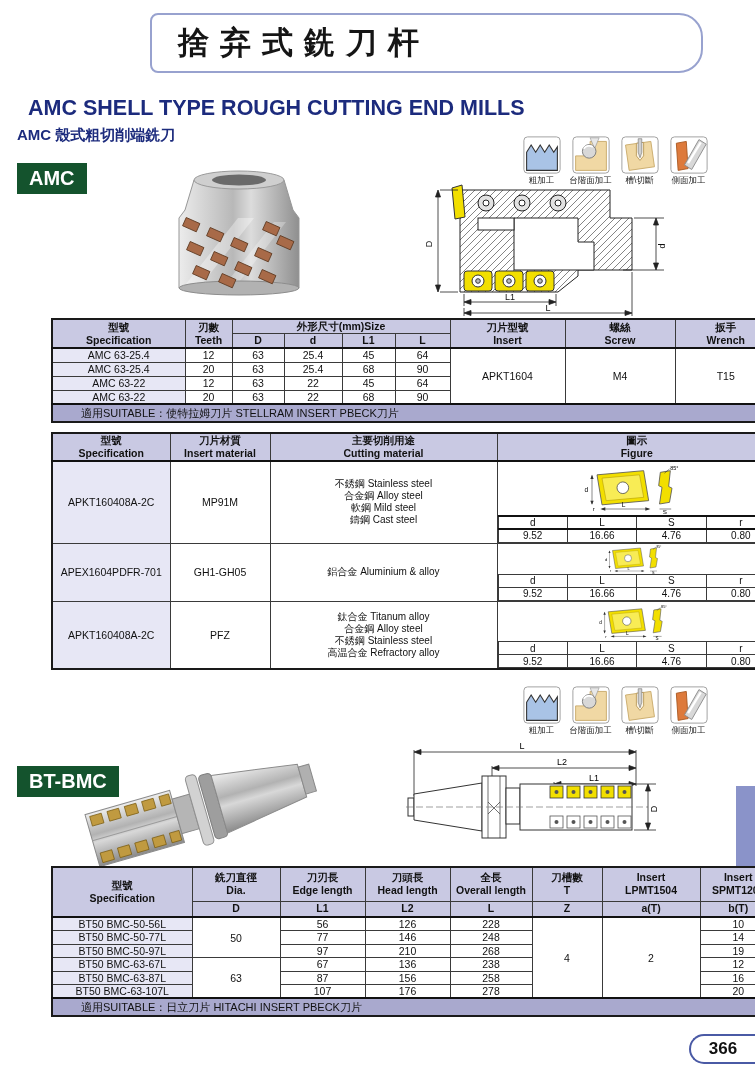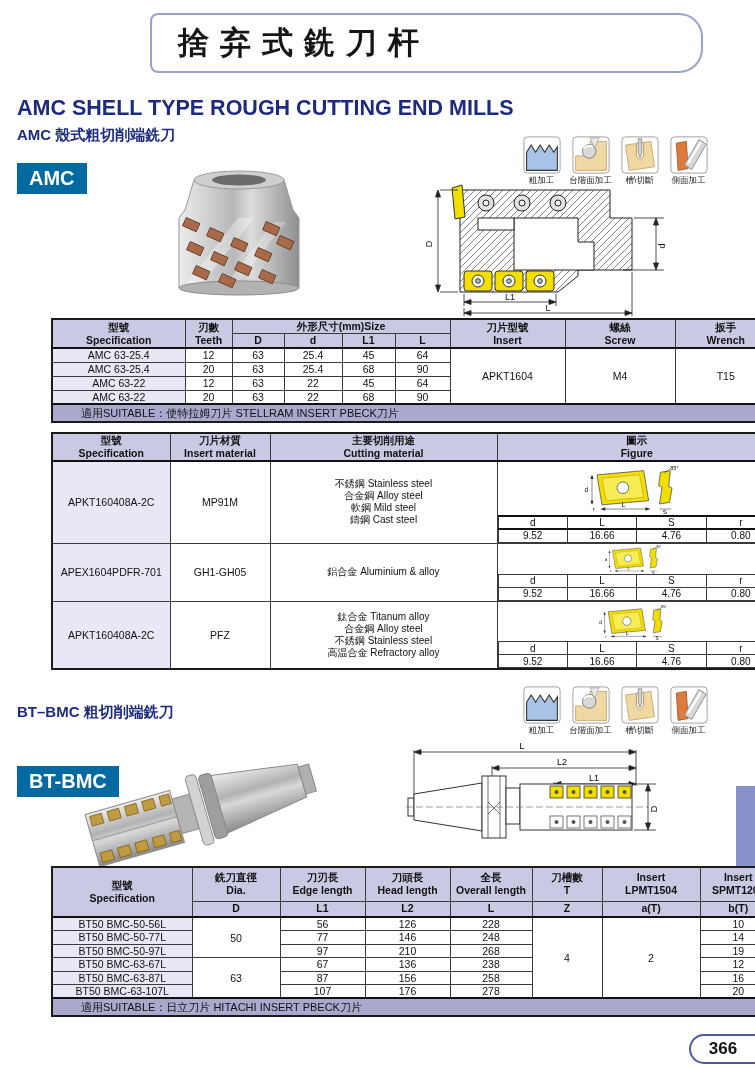--- a/index.html
+++ b/index.html
@@ -8,23 +8,23 @@
   .page { position:relative; width:755px; height:1069px; background:#fff; overflow:hidden; }
 
   
   .title-box { position:absolute; left:150px; top:13px; width:553px; height:60px;
     border:2px solid #98a2cf; border-radius:8px 24px 24px 8px;
     display:flex; align-items:center; padding-left:26px; background:#fff; }
   .main-title { font-size:31px; font-weight:bold; color:#151515; letter-spacing:11px; white-space:nowrap; }
 
   
   .sec-head { position:absolute; left:17px; color:#1c2b7d; font-weight:bold; }
-  .sec-head .en { font-size:21.5px; line-height:25px; }
+  .sec-head .en { font-size:21.5px; line-height:25px;margin-left:11px; }
   .sec-head .zh { font-size:15px; line-height:27px; }
-  .badge { position:absolute; left:17px; background:#0369a1; color:#fff; font-weight:bold;
+  .badge { position:absolute; left:17px; background:#14532d; color:#fff; font-weight:bold;
     font-size:20px; line-height:28px; padding:1px 12px 2px; }
 
   
   .icon-strip { position:absolute; display:flex; gap:4px; }
   .icon-cell { width:45px; text-align:center; }
   .icon-cell svg { width:42px; height:38px; display:block; margin:0 auto; }
   .icon-label { font-size:8.5px; color:#222; margin-top:1px; white-space:nowrap; }
 
   
   .art { position:absolute; }
@@ -449,21 +449,20 @@
             <td>0.80</td>
           </tr>
         </tbody>
             </table>
       </td>
     </tr>
   </tbody>
     </table>
 
   <div class="sec-head" style="top:698px;">
-    <div class="zh">BT–BMC 粗切削端銑刀</div>
   </div>
   <div class="badge" style="top:766px;">BT-BMC</div>
 
   <div class="icon-strip" style="left:519px; top:686px;">
     <div class="icon-cell">
       <svg viewBox="0 0 42 42">
         <rect x="1" y="1" width="40" height="40" rx="4" fill="#fff" stroke="#999"></rect>
         <path d="M4,18 L9,10 L14,18 L19,10 L24,18 L29,10 L34,18 L38,12 L38,38 L4,38 Z" fill="#a9c3e6" stroke="#333" stroke-width="1.2"></path>
       </svg>
       <div class="icon-label">粗加工</div>

